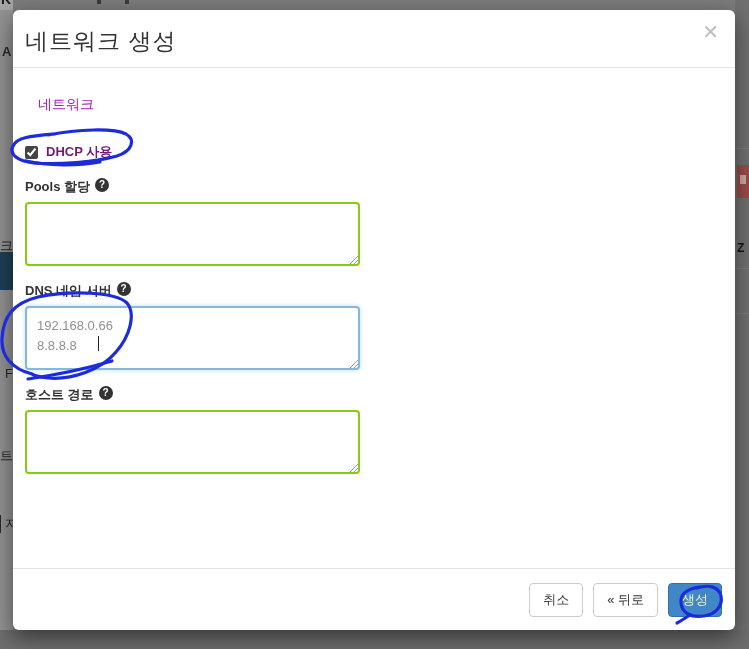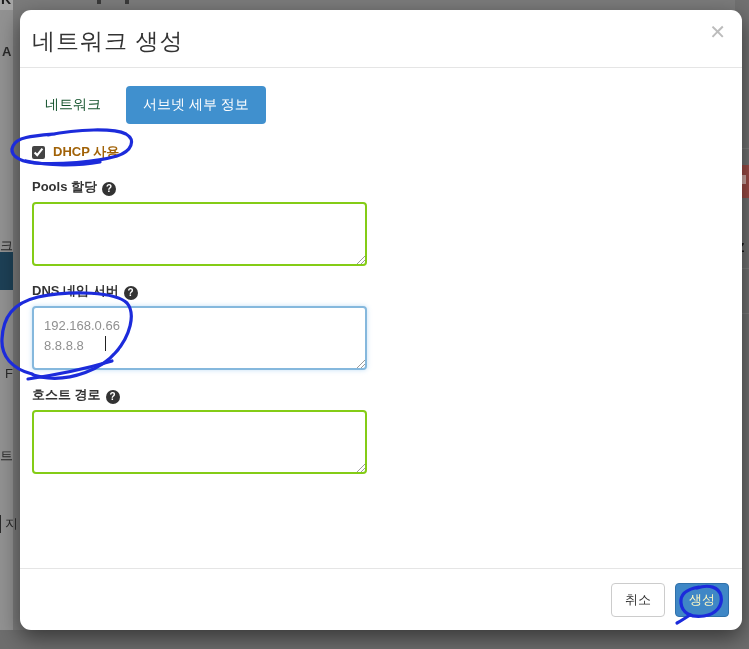--- a/index.html
+++ b/index.html
@@ -21,42 +21,41 @@
   .navy-block { position:absolute; left:0; top:252px; width:13px; height:38px; }
   .red-frag { position:absolute; left:737px; top:165px; width:12px; height:33px; }
   .red-frag .glyph { position:absolute; left:3px; top:10px; width:6px; height:9px; background:#cfa9a4; }
   .hline { position:absolute; left:736px; width:13px; height:1px; background:#7e7e7e; }
   .frag-z { position:absolute; left:737px; top:241px; color:#141414; font-size:12px; font-weight:bold; }
   .frag-ji { border-left:1px solid #2a2a2a; padding-left:4px; }
 
   
   .modal {
     position:absolute; left:13px; top:10px; width:722px; height:620px;
-    background:#ffffff; border-radius:11px;
+    background:#ffffff; border-radius:6px;
     box-shadow:0 8px 22px rgba(0,0,0,.5);
-    margin-left:7px;
   }
   .modal-header { position:relative; height:58px; border-bottom:1px solid #e5e5e5; padding:16px 20px 0 12px; }
   .modal-title { font-size:23px; font-weight:500; color:#333; letter-spacing:1px; }
   .close-btn { position:absolute; right:16px; top:12px; font-size:20px; font-weight:bold; color:#bcbcbc; cursor:pointer; line-height:1; }
   .modal-body { position:relative; padding:18px 14px 0 12px; }
   
   .tab-nav { display:flex; align-items:center; margin-bottom:10px; }
-  .tab-link { color:#14532d; font-size:14px; padding:10px 13px; margin-right:12px; cursor:pointer; }
+  .tab-link { color:#a21caf; font-size:14px; padding:10px 13px; margin-right:12px; cursor:pointer; }
   .tab-link.active { background:#4090ce; color:#fff; border-radius:4px; padding:10px 17px; margin-right:0; }
   
   .body-cols { display:flex; }
   .col-left { width:348px; flex:none; }
   .col-right { flex:1; padding:8px 0 0 22px; }
   .description { font-size:13px; color:#555; }
   
   .checkbox-row { display:flex; align-items:center; margin:8px 0 16px 0; height:20px; }
   .checkbox-row input { width:13px; height:13px; margin:0 8px 0 0; accent-color:#444; }
-  .checkbox-row label { font-size:13px; font-weight:bold; color:#a16207; }
-  .field-label { font-size:13px; font-weight:bold; color:#333; margin-bottom:6px; display:flex; align-items:flex-end; }
+  .checkbox-row label { font-size:13px; font-weight:bold; color:#701a75; }
+  .field-label { font-size:13px; font-weight:bold; color:#333; margin-bottom:6px; display:flex; align-items:flex-start; }
   .help-icon { display:inline-block; width:14px; height:14px; border-radius:50%; background:#333;
     color:#fff; font-size:10px; font-weight:bold; text-align:center; line-height:14px; margin-left:5px; }
   .ta-wrap { position:relative; width:335px; margin-bottom:16px; }
   textarea {
     width:335px; height:64px; resize:none; border:2px solid #84cc16; border-radius:4px;
     padding:8px 10px; font-family:"Liberation Sans","DejaVu Sans",sans-serif;
     font-size:13px; line-height:20px; color:#909090; outline:none; background:#fff; display:block;
   }
   textarea.focused { border-color:#85b8dd; box-shadow:0 0 5px rgba(102,175,233,.4); }
   .grip { position:absolute; right:2px; bottom:2px; width:10px; height:10px;
@@ -105,21 +104,20 @@
 
 <div class="modal">
   <div class="modal-header">
     <span class="modal-title">네트워크 생성</span>
     <span class="close-btn">✕</span>
   </div>
 
   <div class="modal-body">
     <div class="tab-nav">
       <span class="tab-link">네트워크</span>
-      <span class="tab-link active">서브넷 세부 정보</span>
     </div>
 
     <div class="body-cols">
       <div class="col-left">
 
         <div class="checkbox-row">
           <input type="checkbox" id="dhcp" checked="" style="">
           <label for="dhcp">DHCP 사용</label>
         </div>
 
@@ -151,20 +149,21 @@
           <textarea style=""></textarea>
           <span class="grip"></span>
         </div>
 
       </div>
     </div>
   </div>
 
   <div class="modal-footer">
     <button class="btn">취소</button>
+    <button class="btn">« 뒤로</button>
     <button class="btn btn-primary">생성</button>
   </div>
 </div>
 
 <svg class="pen-layer" viewBox="0 0 749 649">
   <path d="M 48 135 C 78 129, 114 128, 126 134 C 136 140, 132 151, 117 156 C 96 162, 58 165, 34 163 C 17 161, 9 154, 13 146 C 17 137, 32 136, 55 134" stroke="#1c2bdb"></path>
   <path d="M 26 161 C 48 166, 78 166, 100 162" stroke="#1c2bdb"></path>
   <path d="M 32 374 C 12 369, 1 356, 2 339 C 3 317, 13 303, 38 297 C 72 290, 116 292, 127 303 C 136 314, 130 336, 116 352 C 101 370, 72 380, 48 378 C 40 377, 34 376, 32 374" stroke="#1c2bdb"></path>
   <path d="M 28 379 C 55 375, 85 369, 112 361" stroke="#1c2bdb"></path>
   <path d="M 697 588 C 709 584, 719 587, 721 596 C 723 606, 716 614, 704 616 C 691 618, 682 613, 681 603 C 680 594, 687 589, 699 587" stroke="#1c2bdb"></path>

